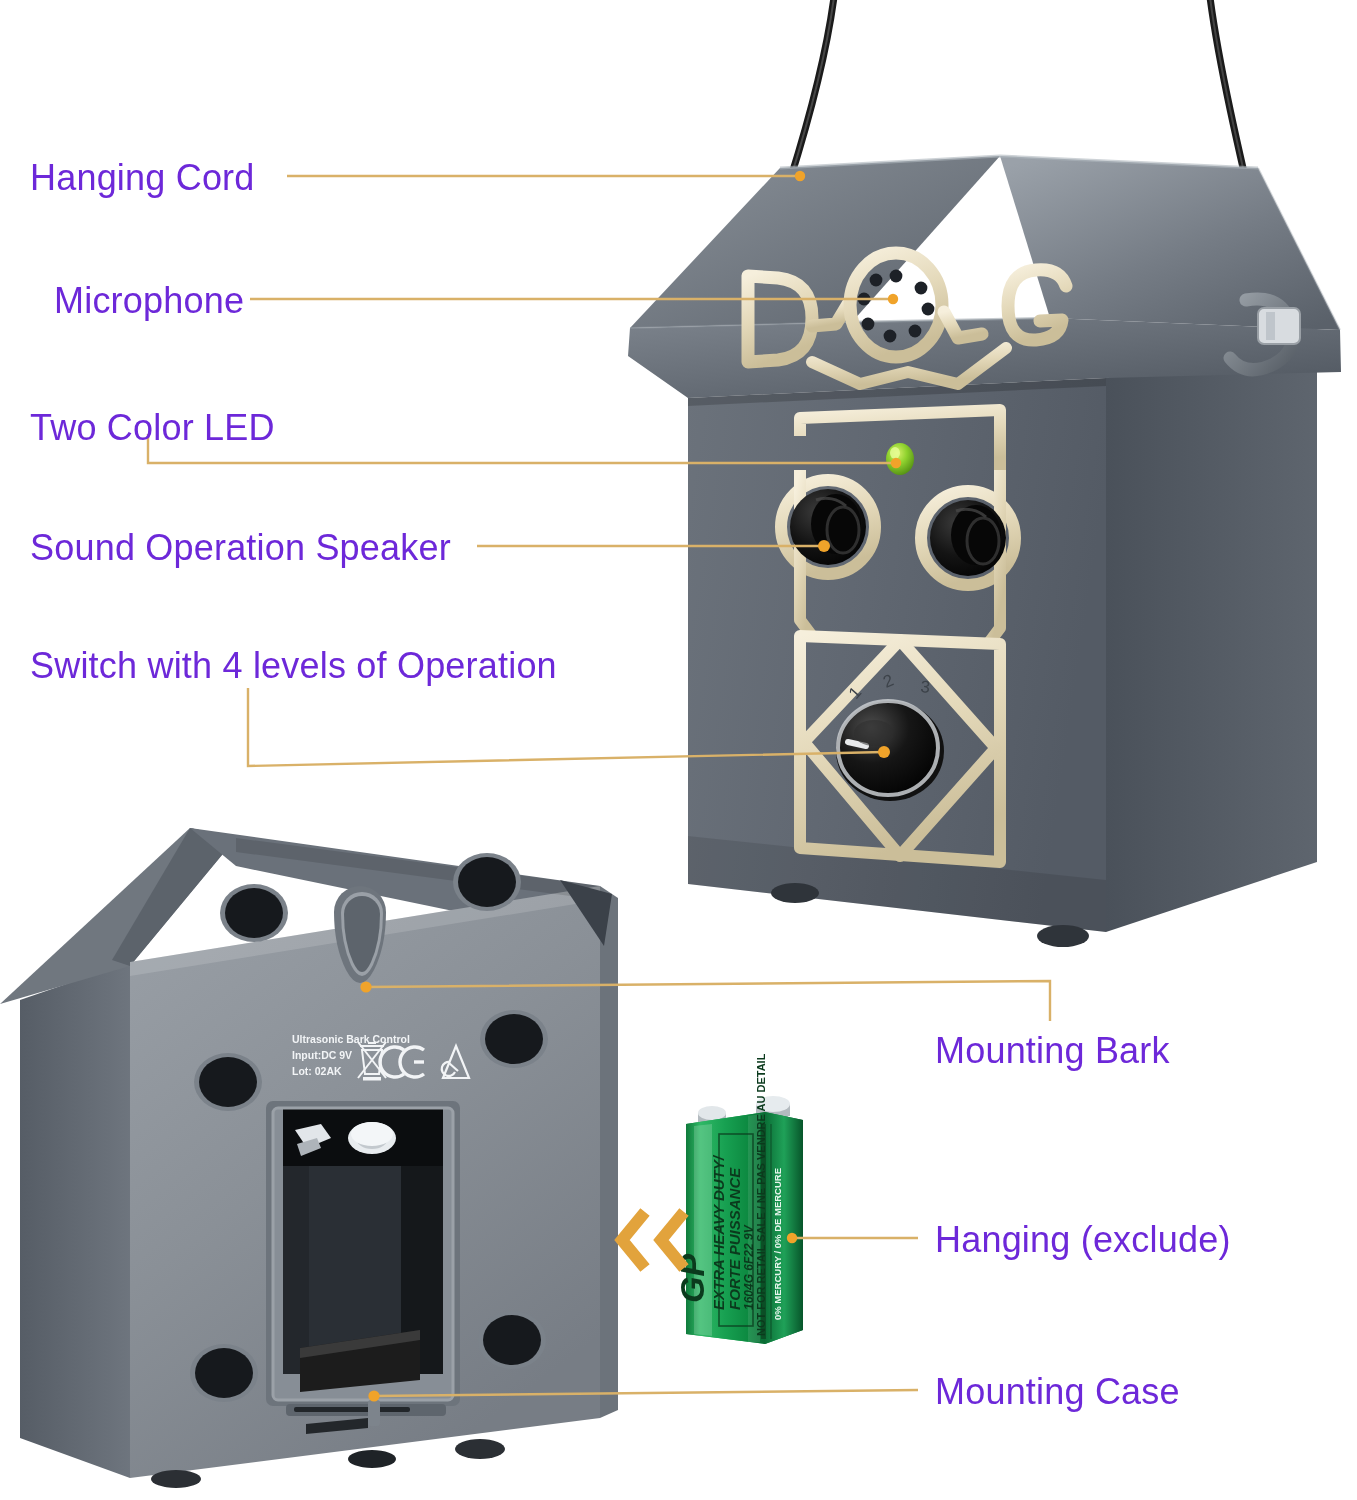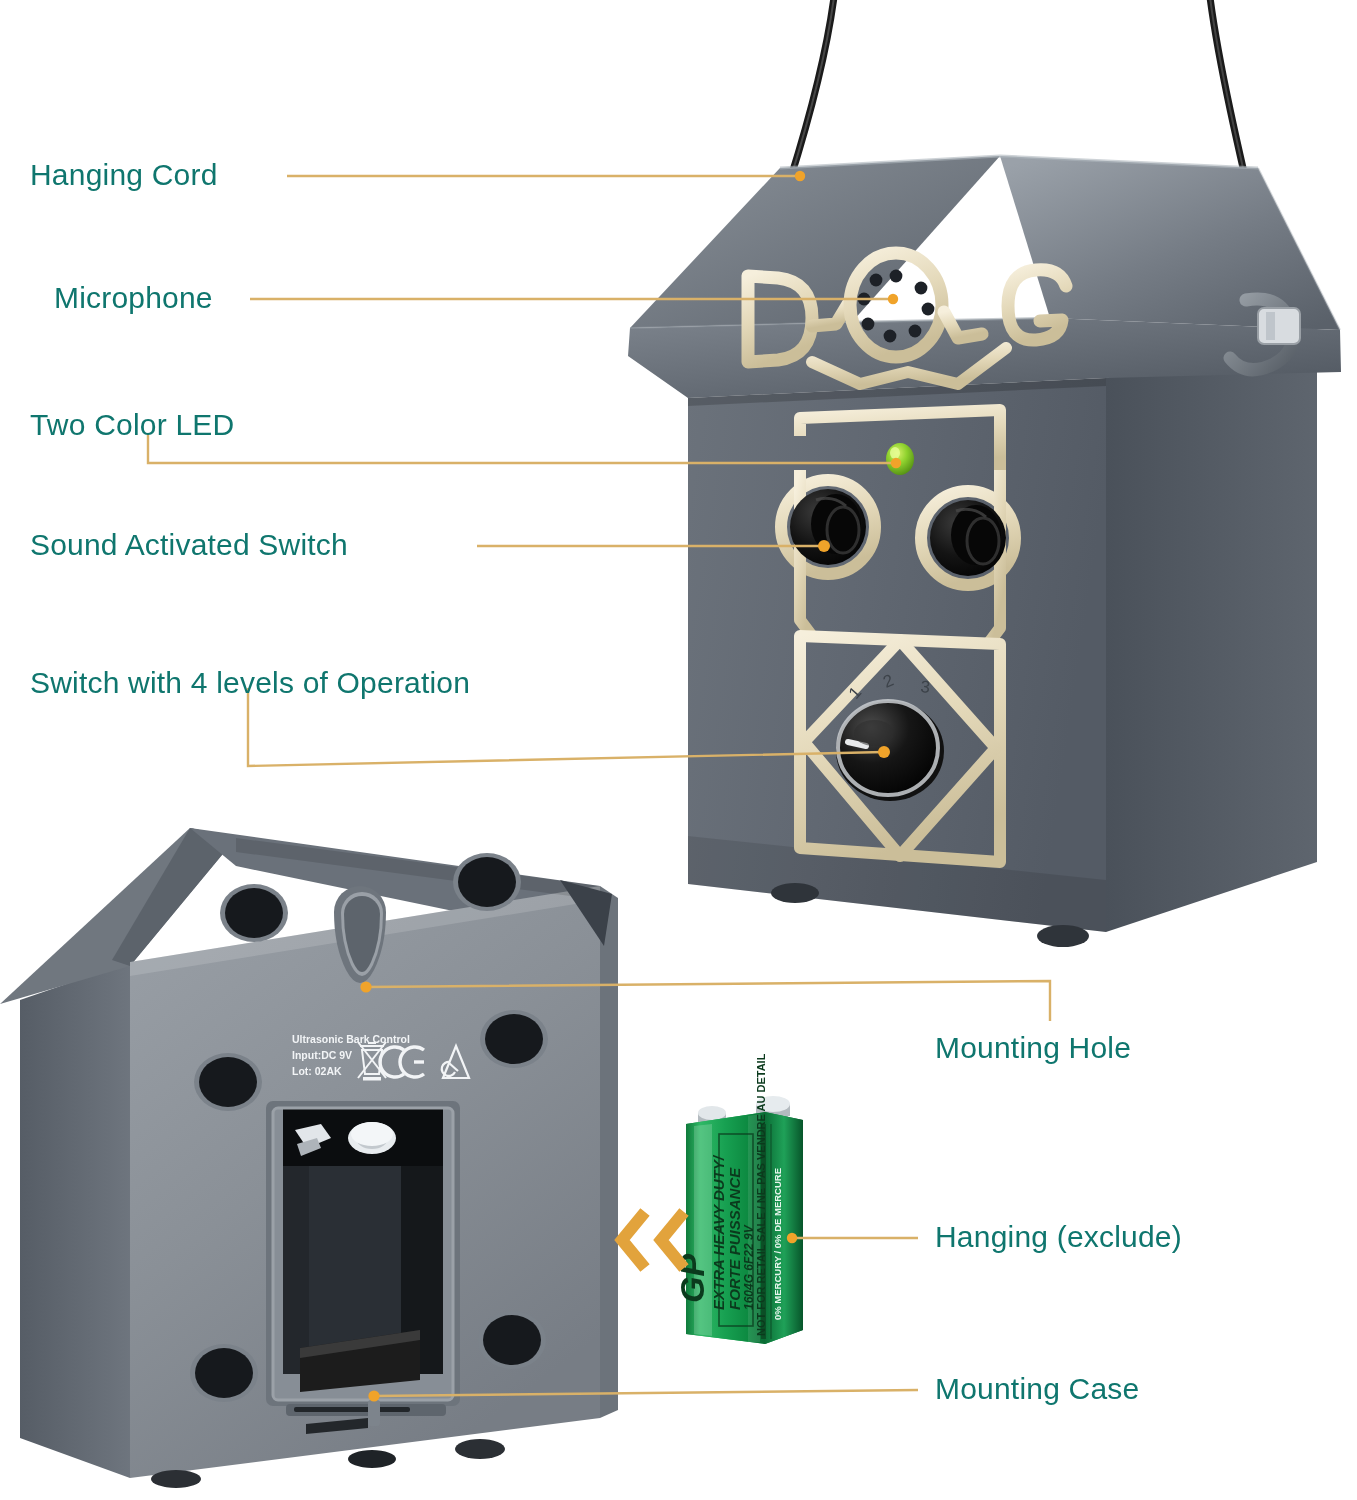--- a/index.html
+++ b/index.html
@@ -3,22 +3,22 @@
 <meta charset="utf-8">
 <style>
   html,body{margin:0;padding:0;background:#ffffff;}
   body{width:1357px;height:1500px;position:relative;overflow:hidden;
        font-family:"Liberation Sans","DejaVu Sans",sans-serif;}
   #stage{position:absolute;inset:0;width:1357px;height:1500px;}
   svg.layer{position:absolute;left:0;top:0;width:1357px;height:1500px;overflow:visible;}
 
   .callout-label{
     position:absolute;
-    color:#0f766e;
-    font-size:30px;
+    color:#6d28d9;
+    font-size:36px;
     font-weight:400;
     letter-spacing:.2px;
     white-space:nowrap;
     line-height:1;
   }
 </style>
 </head>
 <body>
 
 <div id="stage">
@@ -394,23 +394,23 @@
       <circle cx="374" cy="1396" r="5.6"></circle>
     </g>
   </svg>
 
   <div class="callout-label" style="left:30px;  top:160px;">Hanging Cord</div>
 
   <div class="callout-label" style="left:30px;  top:283px;margin-left:24px;">Microphone</div>
 
   <div class="callout-label" style="left:30px;  top:410px;text-align:center;">Two Color LED</div>
 
-  <div class="callout-label" style="left:30px;  top:530px;">Sound Activated Switch</div>
-
-  <div class="callout-label" style="left:30px;  top:648px;margin-top:20px;">Switch with 4 levels of Operation</div>
-
-  <div class="callout-label" style="left:935px; top:1033px;">Mounting Hole</div>
+  <div class="callout-label" style="left:30px;  top:530px;">Sound Operation Speaker</div>
+
+  <div class="callout-label" style="left:30px;  top:648px;">Switch with 4 levels of Operation</div>
+
+  <div class="callout-label" style="left:935px; top:1033px;">Mounting Bark</div>
 
   <div class="callout-label" style="left:935px; top:1222px;">Hanging (exclude)</div>
 
   <div class="callout-label" style="left:935px; top:1374px;">Mounting Case</div>
 
 </div>
 
 </body></html>

